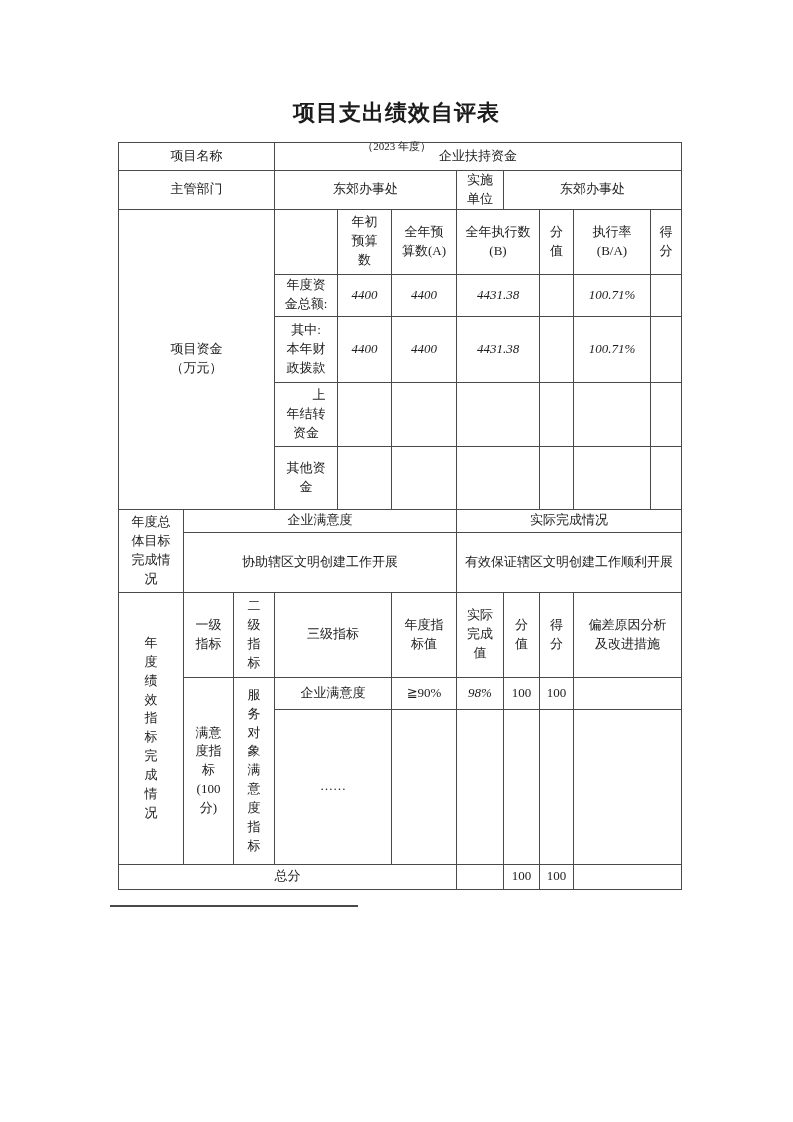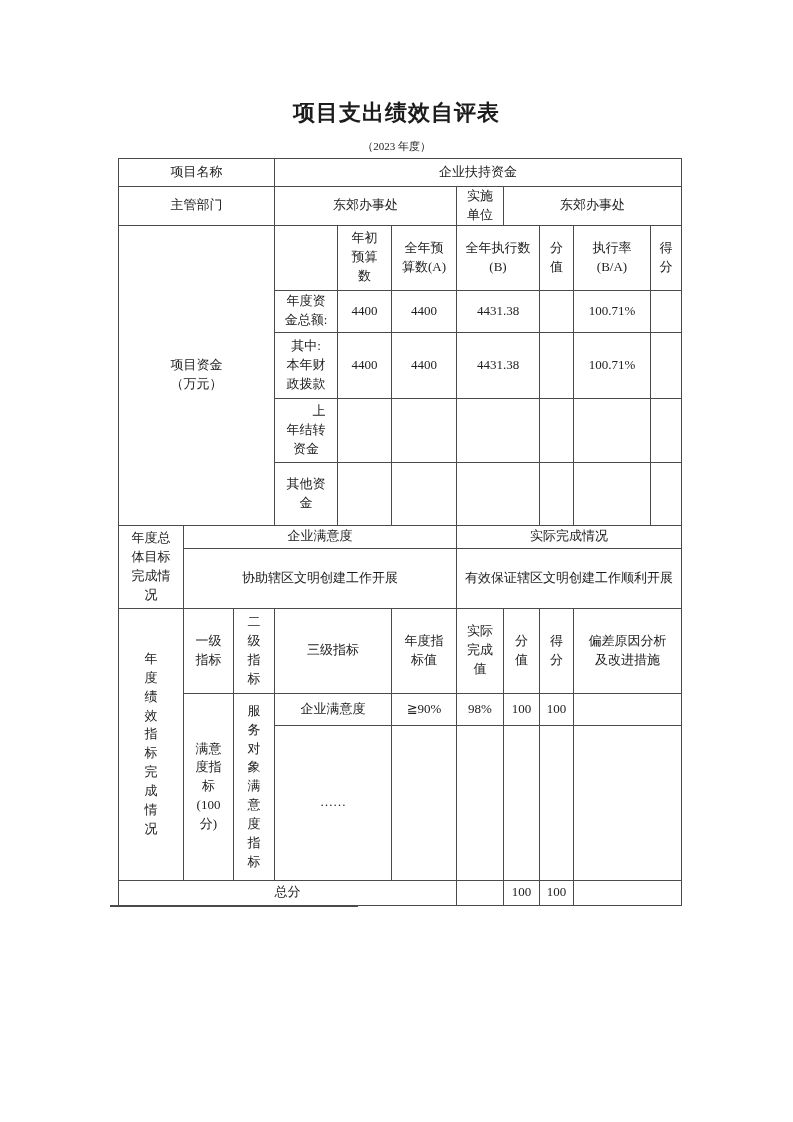--- a/index.html
+++ b/index.html
@@ -11,29 +11,29 @@
   .doc-title{
     position:absolute;top:98px;left:0;width:100%;text-align:center;
     font-family:"Liberation Sans","DejaVu Sans",sans-serif;
     font-weight:bold;font-size:22px;letter-spacing:1px;
   }
   .doc-subtitle{
     position:absolute;top:139px;left:0;width:100%;text-align:center;
     font-size:11px;
   }
   table.form{
-    position:absolute;left:118px;top:158px;
+    position:absolute;left:118px;top:142px;
     border-collapse:collapse;table-layout:fixed;width:564px;
   }
   table.form td{
     border:1px solid #4a4a4a;font-size:13px;line-height:1.45;
     vertical-align:middle;text-align:center;padding:0;overflow:hidden;
   }
   td.l{text-align:left;padding-left:7px;padding-right:3px;}
-  td.r{text-align:right;padding-right:7px;}
+  td.r{text-align:right;padding-right:7px;font-style:italic;}
   td.top{vertical-align:top;padding-top:3px;}
   .pre{white-space:pre-line;}
   .b{font-weight:normal;}
   td.vlabel{line-height:20px;letter-spacing:0;}
   td.v19{line-height:19px;}
   td.sec-label{line-height:21px;}
   .artifact-line{
     position:absolute;left:110px;top:905px;width:248px;height:2px;
     background:#4a4a4a;
   }

